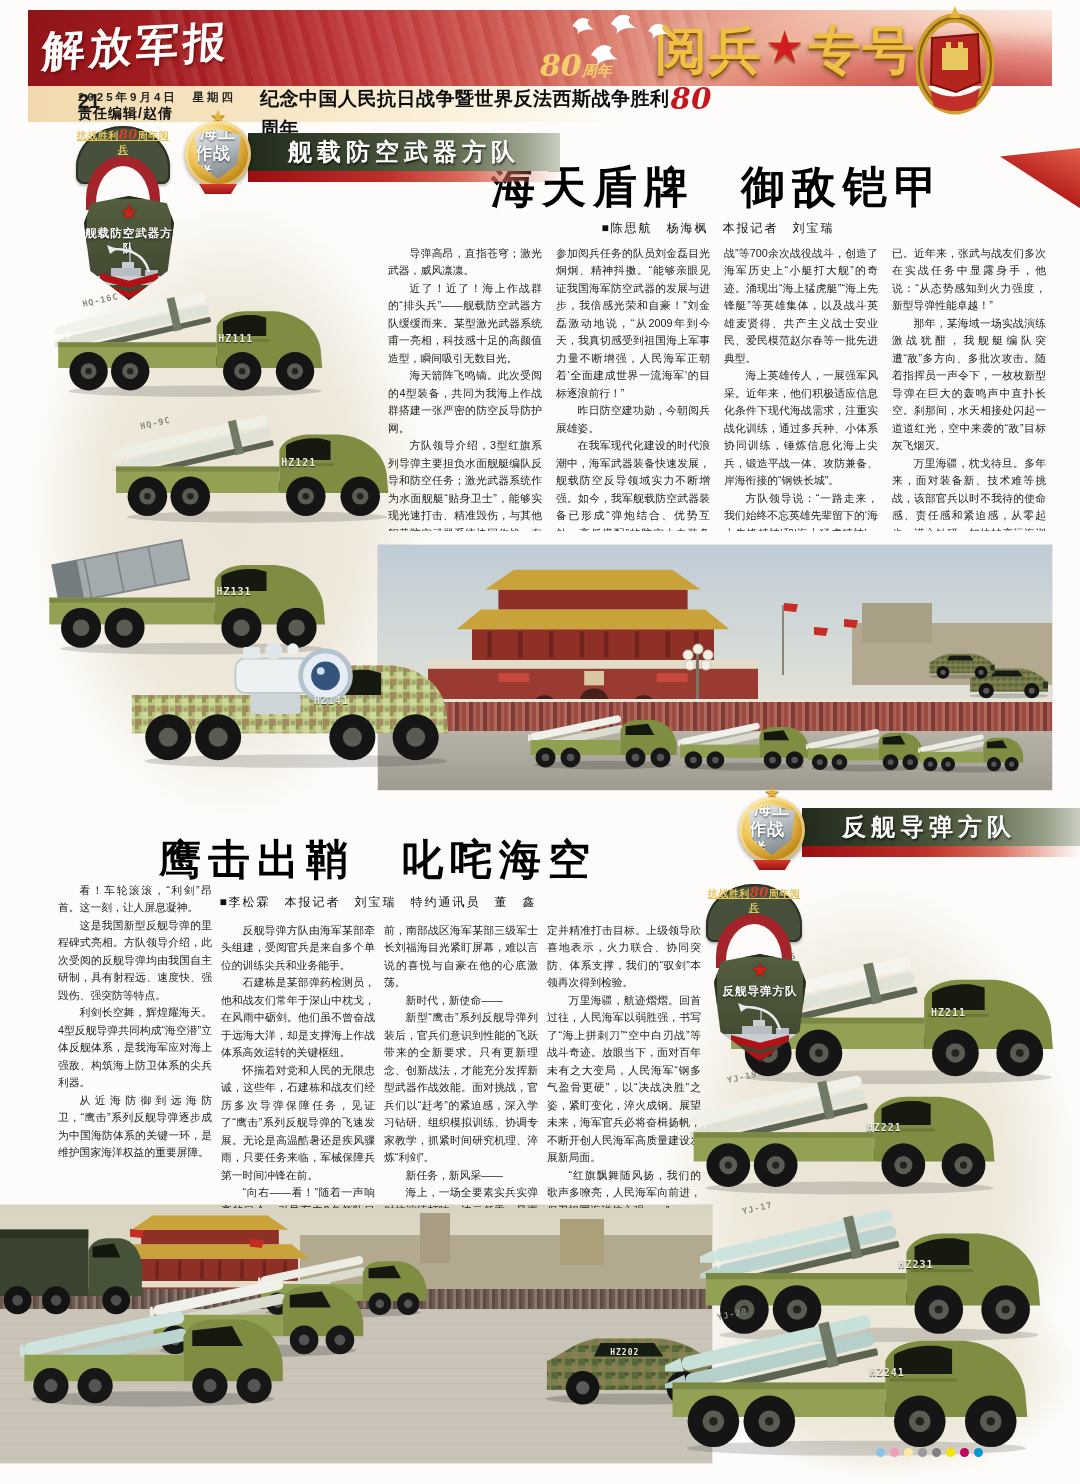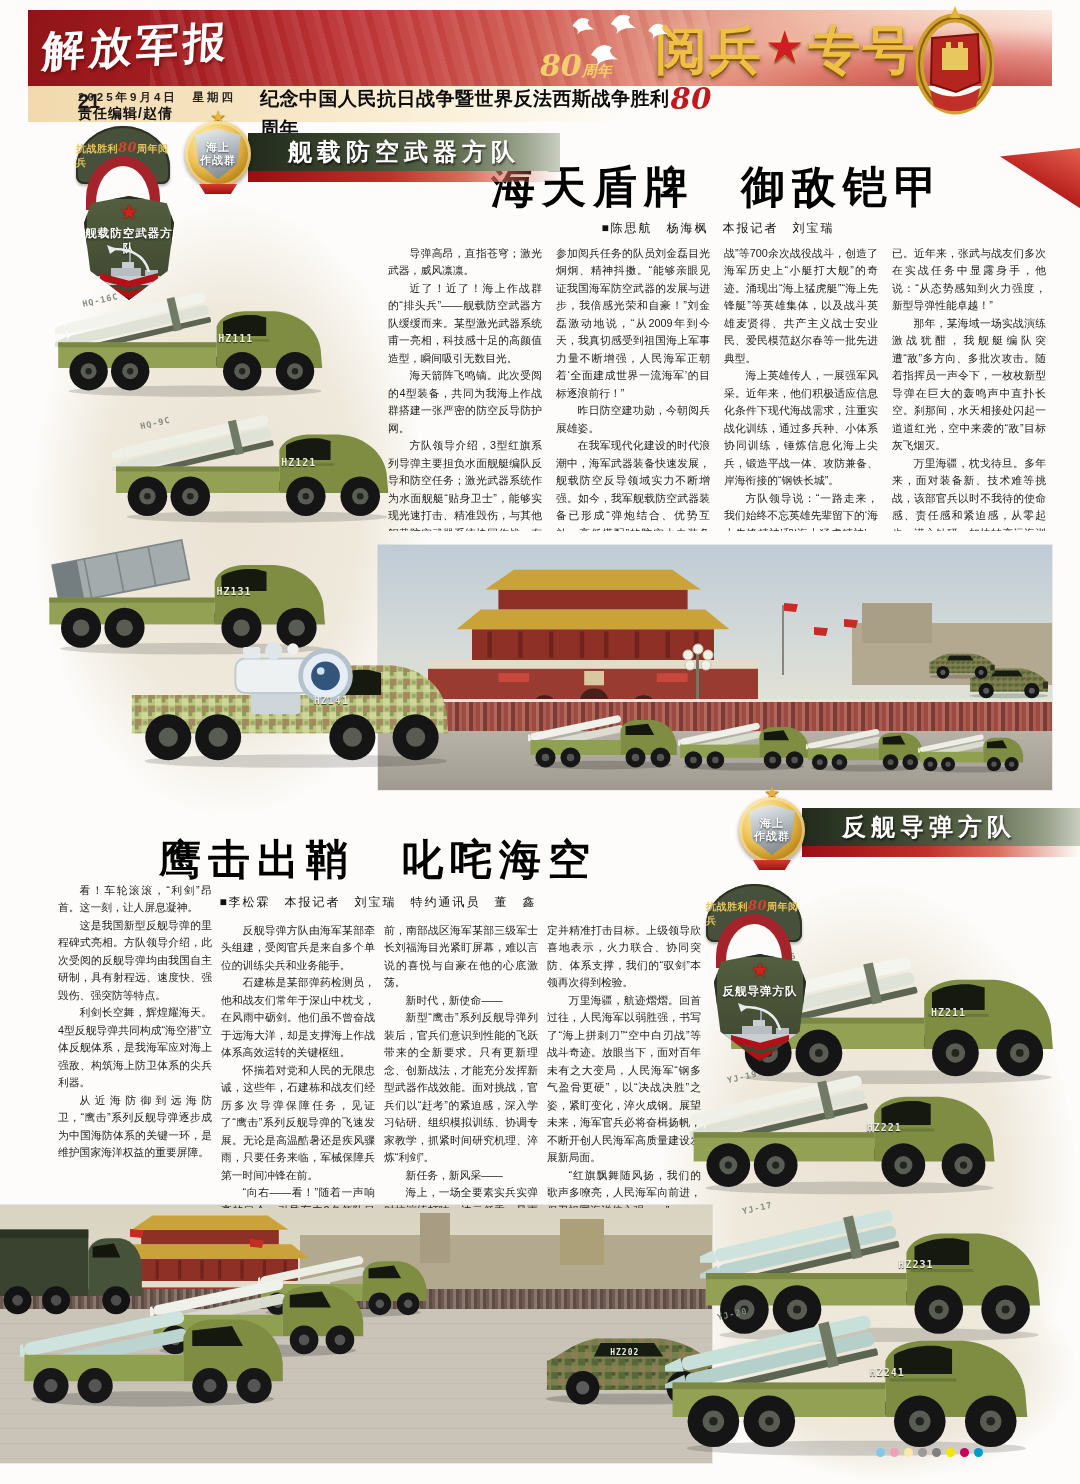--- a/index.html
+++ b/index.html
@@ -39,30 +39,30 @@
   .sec-stripe{height:11px;background:linear-gradient(90deg,#9c0d12 0%,#c03029 45%,#da6e5c 70%,rgba(224,128,110,0) 100%);z-index:5;}
   .medal{width:68px;height:86px;z-index:6;}
   .medal-star{position:absolute;top:-4px;left:50%;transform:translateX(-50%);color:#e8b33a;font-size:18px;text-shadow:0 1px 1px #7a4e07;}
   .medal-ring{position:absolute;top:11px;left:1px;width:66px;height:66px;border-radius:50%;
         background:radial-gradient(circle at 35% 28%,#fdf0bc,#edc254 42%,#c08a1c 72%,#8a5d10);
         box-shadow:0 2px 4px rgba(0,0,0,.4),inset 0 0 0 3px rgba(255,244,200,.5);
         display:flex;align-items:center;justify-content:center;}
   .medal-shield{width:46px;height:50px;clip-path:polygon(50% 0,100% 12%,92% 70%,50% 100%,8% 70%,0 12%);
         background:linear-gradient(160deg,#eef1f3,#a8b0b6 55%,#747c82);
         display:flex;flex-direction:column;align-items:center;justify-content:center;}
-  .medal-shield span{color:#fff;font-weight:900;font-size:11px;line-height:1.2;letter-spacing:1px;text-shadow:0 1px 2px rgba(0,0,0,.7);}
+  .medal-shield span{color:#fff;font-weight:900;font-size:17px;line-height:1.2;letter-spacing:1px;text-shadow:0 1px 2px rgba(0,0,0,.7);}
   .medal-ribbon{position:absolute;bottom:2px;left:50%;transform:translateX(-50%);width:38px;height:10px;
         background:linear-gradient(#d23a30,#9e1313);clip-path:polygon(0 0,100% 0,84% 100%,16% 100%);}
   
   .arc-patch{z-index:5;}
   .arc-band{position:absolute;inset:0;background:#46503a;border-radius:50% 50% 8px 8px/72% 72% 8px 8px;
         box-shadow:inset 0 0 0 2px #2c3322,0 2px 3px rgba(0,0,0,.3);}
   .arc-red{position:absolute;left:10px;right:10px;top:30px;bottom:-26px;background:#a5242b;border-radius:50% 50% 0 0/78% 78% 0 0;}
   .arc-hole{position:absolute;left:20px;right:20px;top:40px;bottom:-28px;background:#fdfcfa;border-radius:50% 50% 0 0/80% 80% 0 0;}
-  .arc-text{position:absolute;top:14px;width:100%;color:#e6c45c;font-size:10px;font-weight:700;letter-spacing:.5px;}
+  .arc-text{position:absolute;top:1px;width:100%;text-align:center;color:#e6c45c;font-size:10px;font-weight:700;letter-spacing:.5px;text-decoration:underline;}
   .arc-text .a80{color:#d8432f;font-family:"DejaVu Serif",serif;font-style:italic;font-size:13px;}
   .shield-patch{clip-path:polygon(50% 0,92% 7%,100% 26%,93% 72%,50% 100%,7% 72%,0 26%,8% 7%);
         background:linear-gradient(#545e40,#3d462e);box-shadow:inset 0 0 0 3px #2a3120;z-index:5;}
   .shield-star{position:absolute;top:4px;left:50%;transform:translateX(-50%);color:#cf2318;font-size:20px;text-shadow:0 0 2px #6d0d05;}
   .shield-title{position:absolute;top:30px;width:100%;text-align:center;color:#fff;font-size:11.5px;font-weight:900;letter-spacing:1px;text-shadow:0 1px 2px rgba(0,0,0,.7);}
   .shield-ship{position:absolute;top:44px;left:50%;transform:translateX(-50%);}
   .chev{position:absolute;left:50%;transform:translateX(-50%);width:58px;height:15px;background:#b01217;
         clip-path:polygon(0 0,50% 52%,100% 0,100% 48%,50% 100%,0 48%);}
   
   .headline{font-weight:900;color:#000;white-space:nowrap;z-index:3;}

